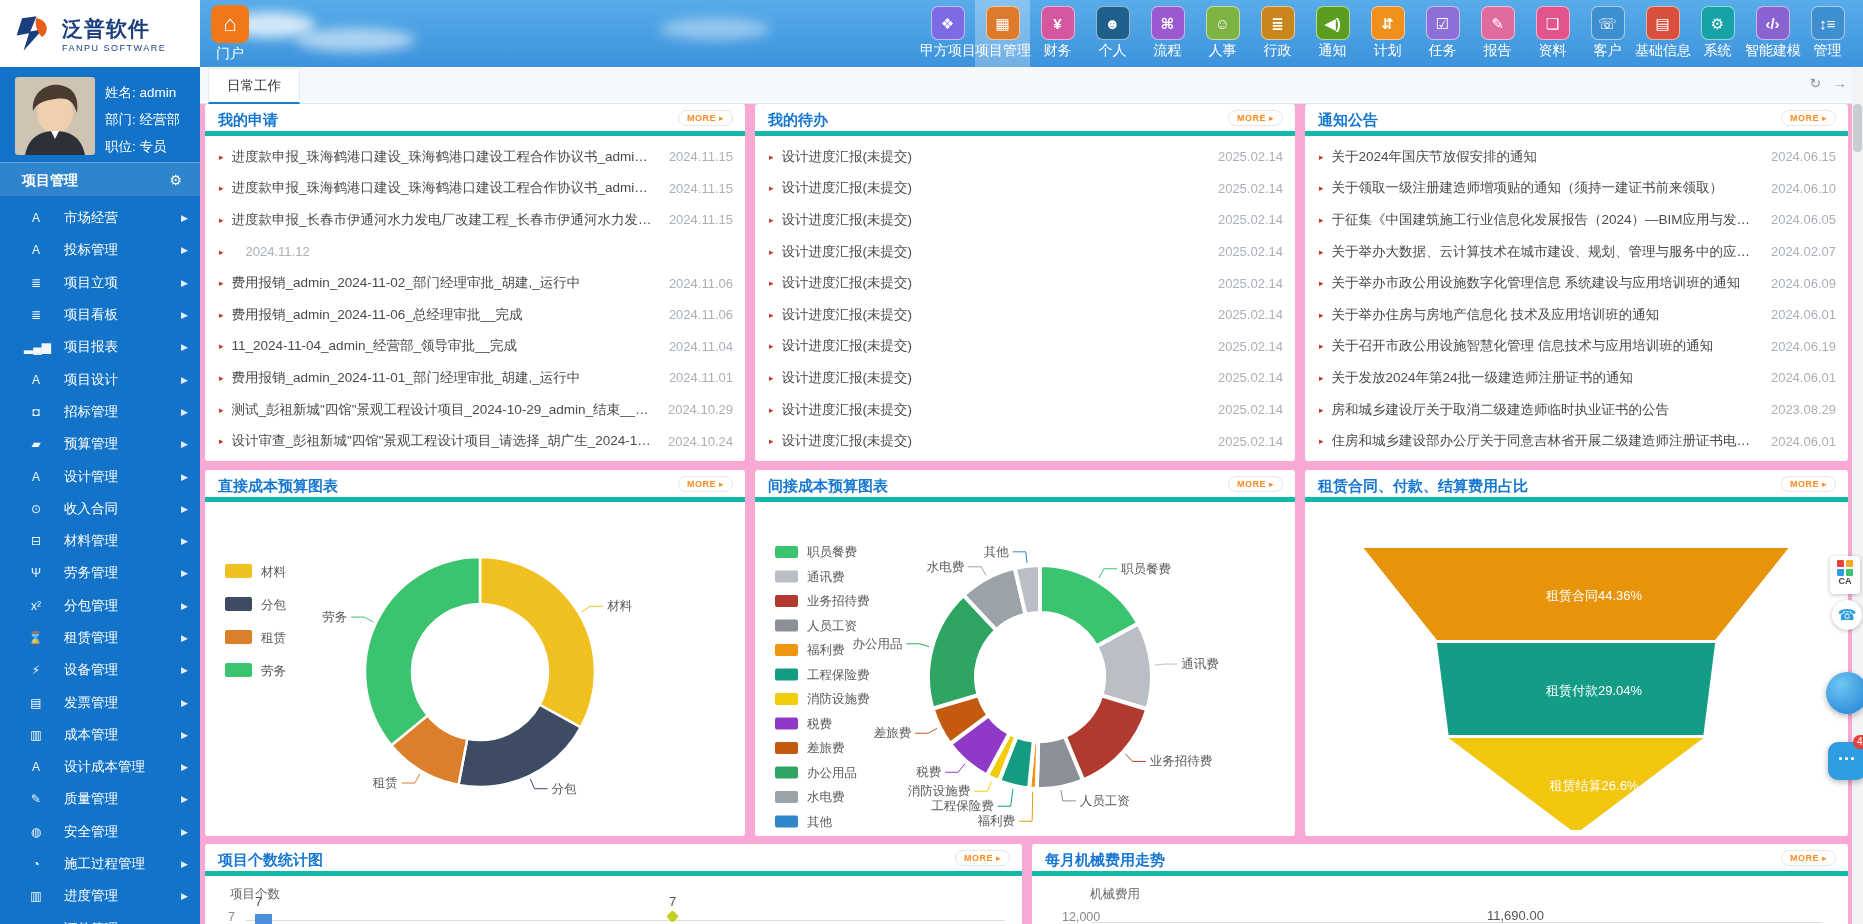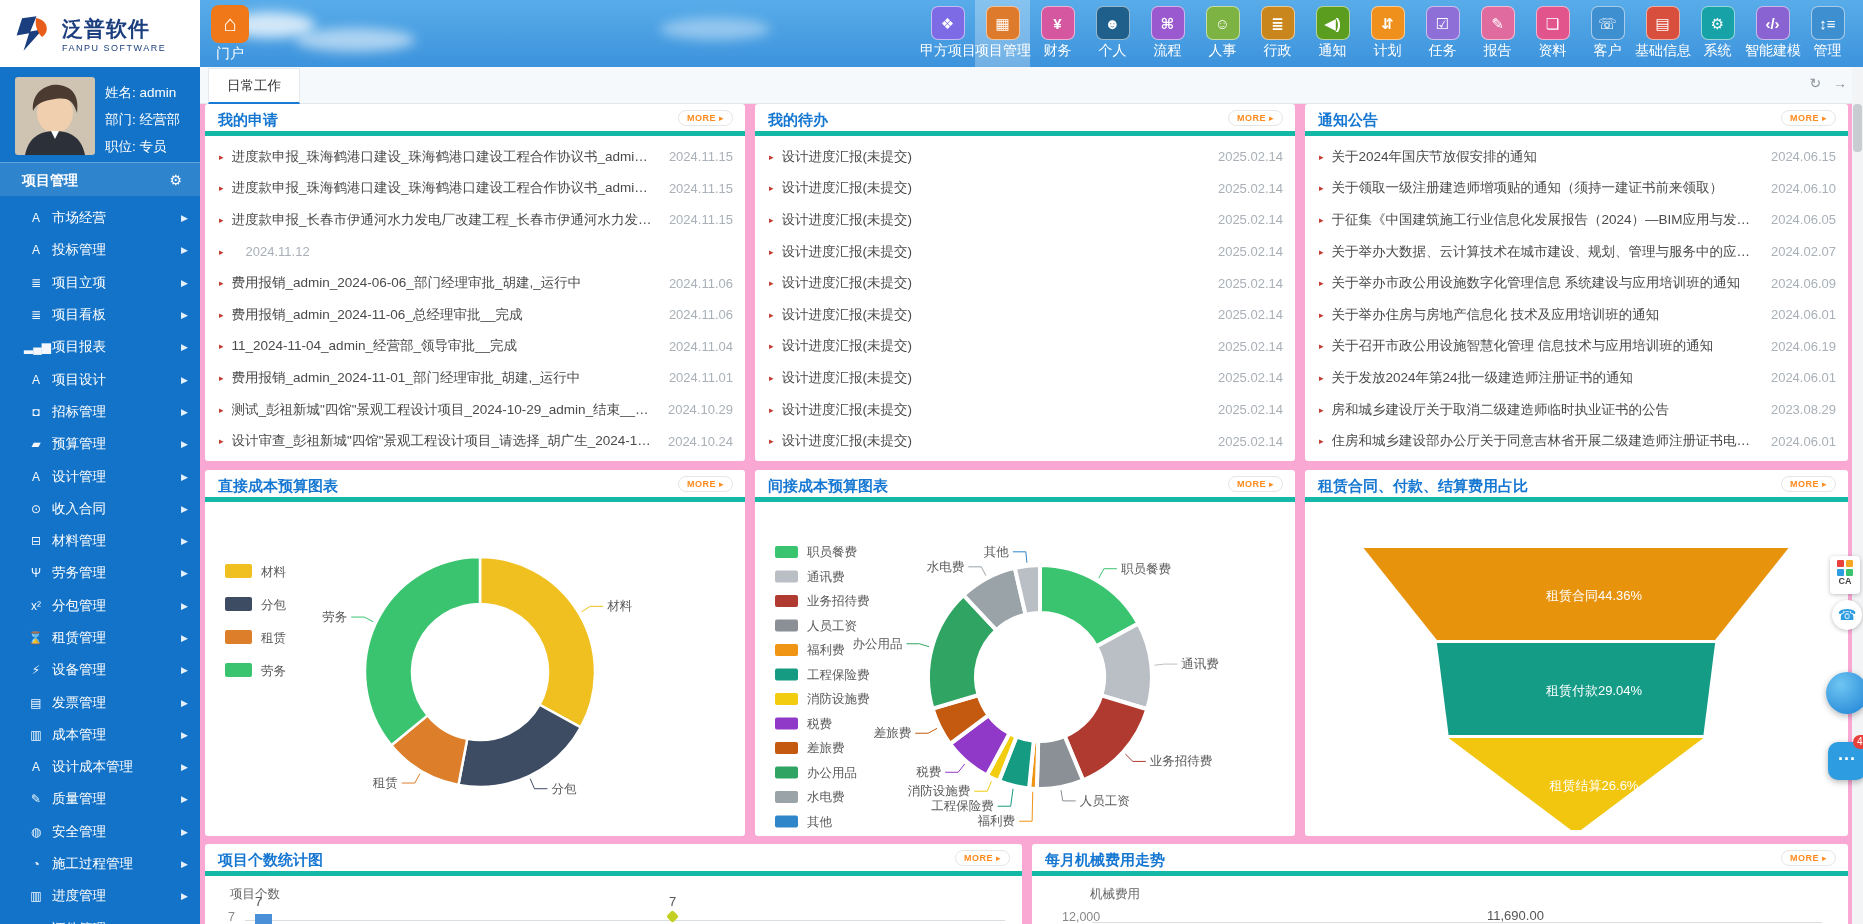--- a/index.html
+++ b/index.html
@@ -34,21 +34,21 @@
   .profile { position:relative; height:95px; }
   .avatar { position:absolute; left:15px; top:10px; width:80px; height:78px; border-radius:3px; overflow:hidden; }
   .p-lines { position:absolute; left:105px; top:12px; font-size:13.5px; line-height:27px; white-space:nowrap; }
   .side-head { position:relative; height:34px; line-height:34px; background:rgba(255,255,255,.12);
                border-top:1px solid rgba(255,255,255,.25); font-size:14px; font-weight:bold;
                padding-left:22px; }
   .side-gear { position:absolute; right:18px; top:0; font-weight:normal; font-size:14px; cursor:pointer; }
   .menu { padding-top:6px; }
   .menu-item { position:relative; height:32.3px; display:flex; align-items:center; cursor:pointer; font-size:13.5px; }
   .menu-item .mi-icon { width:24px; margin-left:24px; font-size:12px; text-align:center; opacity:.95; }
-  .menu-item .mi-label { margin-left:4px;text-align:center; }
+  .menu-item .mi-label { margin-left:16px;text-align:center; }
   .menu-item .mi-arrow { position:absolute; right:12px; font-size:9px; opacity:.9; }
 
   
   .main { position:absolute; left:200px; top:67px; width:1663px; height:857px; }
   .tabbar { position:absolute; left:0; top:0; width:1663px; height:37px; background:#f6f9fb;
             border-bottom:1px solid #e2e7ec; }
   .tab { position:absolute; left:8px; top:1px; height:36px; min-width:88px; padding:0 18px;
          background:#fff; border:1px solid #e4e9ed; border-bottom:2px solid #1a7bd4;
          font-size:13.5px; color:#333; line-height:33px; text-align:center; cursor:pointer; }
   .tab-tools { position:absolute; right:16px; top:8px; color:#8b949c; font-size:14px; }
@@ -366,21 +366,21 @@
             <span class="bullet">▸</span>
             <span class="txt">进度款申报_长春市伊通河水力发电厂改建工程_长春市伊通河水力发电...</span>
             <span class="date">2024.11.15</span>
           </li>
           <li>
             <span class="bullet">▸</span>
             <span class="date">2024.11.12</span>
           </li>
           <li>
             <span class="bullet">▸</span>
-            <span class="txt">费用报销_admin_2024-06-06_部门经理审批_胡建,_运行中</span>
+            <span class="txt">费用报销_admin_2024-11-02_部门经理审批_胡建,_运行中</span>
             <span class="date">2024.11.06</span>
           </li>
           <li>
             <span class="bullet">▸</span>
             <span class="txt">费用报销_admin_2024-11-06_总经理审批__完成</span>
             <span class="date">2024.11.06</span>
           </li>
           <li>
             <span class="bullet">▸</span>
             <span class="txt">11_2024-11-04_admin_经营部_领导审批__完成</span>

